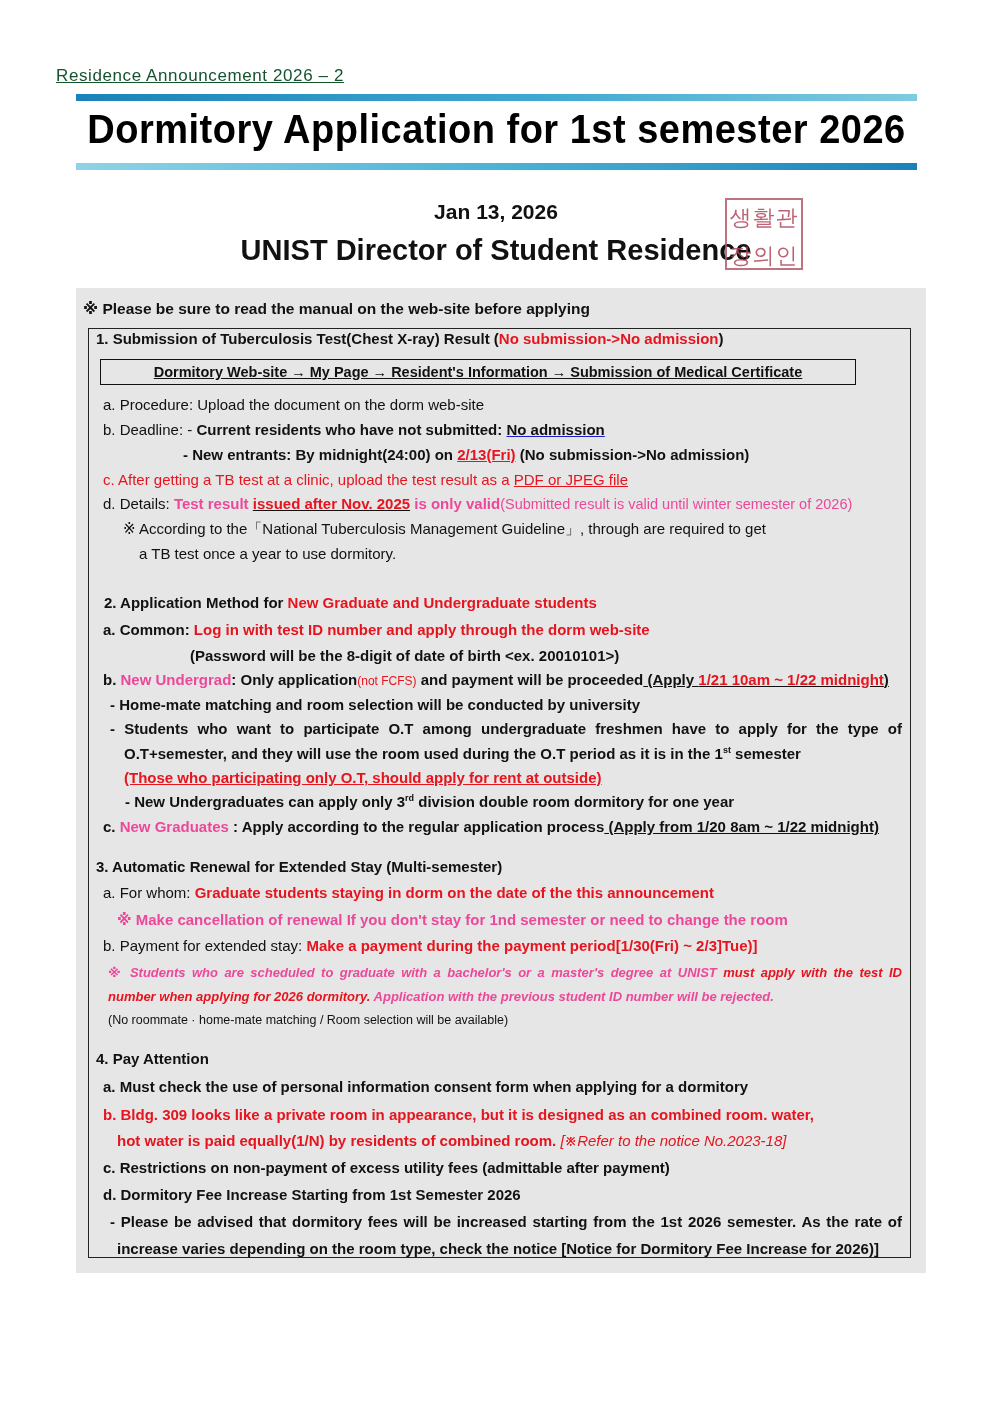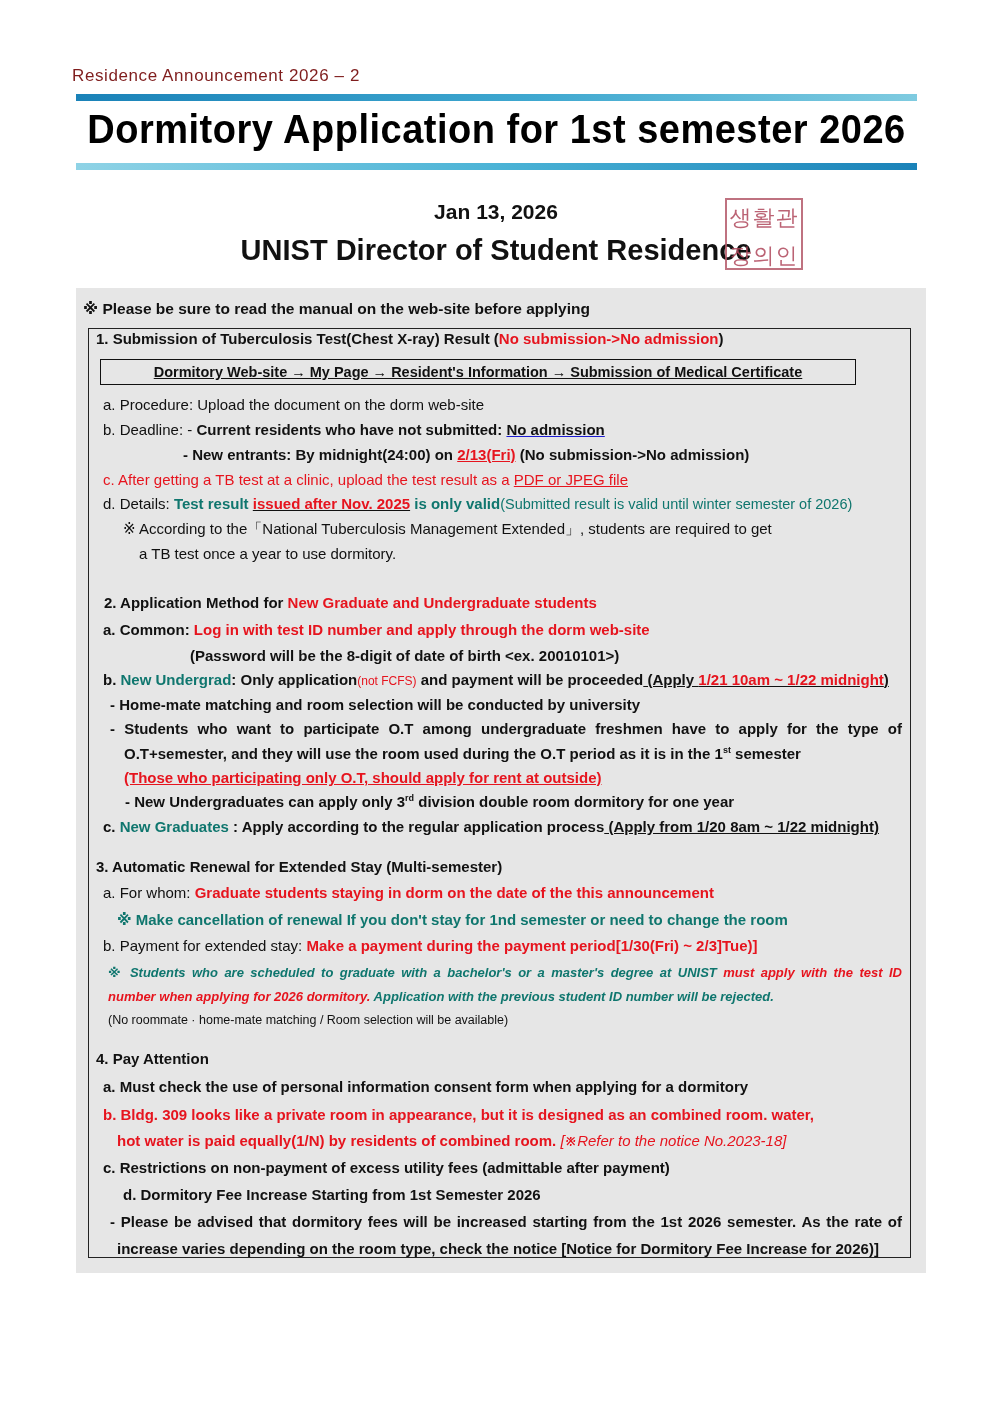--- a/index.html
+++ b/index.html
@@ -1,40 +1,40 @@
 <!DOCTYPE html>
 <html><head>
 <meta charset="utf-8">
 <style>
   html, body { margin:0; padding:0; background:#ffffff; }
   body { width:992px; height:1403px; position:relative; overflow:hidden;
          font-family:"Liberation Sans", "DejaVu Sans", sans-serif; color:#111; }
   .abs { position:absolute; }
-  .header-label { left:72px; top:66px; font-size:17px; letter-spacing:0.6px; color:#7f1d1d; }
+  .header-label { left:56px; top:66px; font-size:17px; letter-spacing:0.6px; color:#14532d;text-decoration:underline; }
   .bar { left:76px; width:841px; height:7px; }
   .bar-top { top:94px; background:linear-gradient(90deg,#1a82b8 0%,#3fa8d0 55%,#7fcbe0 100%); }
   .bar-bot { top:163px; background:linear-gradient(90deg,#8fd3e6 0%,#4bb3d6 50%,#1a82b8 100%); }
   .main-title { left:76px; width:841px; top:108px; text-align:center; font-size:38px; font-weight:bold;
                 letter-spacing:0.5px; transform:scaleY(1.05); color:#000; }
   .date { left:0; width:992px; top:200px; text-align:center; font-size:21px; font-weight:bold; padding-left:0; }
   .date span { position:relative; left:0px; }
   .director { left:0; width:992px; top:234px; text-align:center; font-size:29px; font-weight:bold; }
   .stamp { left:725px; top:198px; width:78px; height:72px; border:2px solid #b45a6a; box-sizing:border-box;
            color:#b0485c; font-size:22px; line-height:36px; text-align:center; opacity:0.85;
            font-family:"DejaVu Sans", sans-serif; }
   .stamp .row { height:38px; letter-spacing:1px; }
   .panel { left:76px; top:288px; width:850px; height:985px; background:#e6e6e6; }
   .notice-top { left:83px; top:300px; font-size:15.5px; font-weight:bold; }
   .box { left:88px; top:328px; width:823px; height:930px; border:1px solid #222; box-sizing:border-box; }
   .route { left:100px; top:359px; width:756px; height:26px; border:1.5px solid #111; box-sizing:border-box;
            text-align:center; font-size:14.5px; font-weight:bold; line-height:24px;text-decoration:underline; }
   .line { font-size:15px; white-space:nowrap; }
   .b { font-weight:bold; }
   .red { color:#e6141e; }
-  .blue { color:#0f766e; }
+  .blue { color:#ec4899; }
   .u { text-decoration:underline; }
   .ub { text-decoration:underline; text-decoration-color:#1b1bd2; }
   .sec { font-size:15px; font-weight:bold; }
   .it { font-style:italic; }
   .small { font-size:12px; }
   .justify { text-align:justify; text-align-last:justify; }
   sup { font-size:9px; }
 </style>
 </head>
 <body>
@@ -66,21 +66,21 @@
 </div>
 <div class="abs line b" style="left:183px;top:446px;">
   <span>- New entrants: By midnight(24:00) on </span><span class="red u">2/13(Fri)</span><span> (No submission-&gt;No admission)</span>
 </div>
 <div class="abs line red" style="left:103px;top:471px;">
   <span>c. After getting a TB test at a clinic, upload the test result as a </span><span class="u">PDF or JPEG file</span>
 </div>
 <div class="abs line" style="left:103px;top:495px;">
   <span>d. Details: </span><span class="b blue">Test result </span><span class="b red u" style="text-decoration-color:#111;">issued after Nov. 2025</span><span class="b blue"> is only valid</span><span class="blue" style="font-size:14.5px;margin-top:19px;">(Submitted result is valid until  winter semester of 2026)</span>
 </div>
-<div class="abs line" style="left:123px;top:520px;">※ According to the「National Tuberculosis Management Extended」, students are required to get</div>
+<div class="abs line" style="left:123px;top:520px;">※ According to the「National Tuberculosis Management Guideline」, through are required to get</div>
 <div class="abs line" style="left:139px;top:545px;">a TB test once a year to use dormitory.</div>
 
 <div class="abs sec" style="left:104px;top:594px;">
   <span>2. Application Method for </span><span class="red">New Graduate and Undergraduate students</span>
 </div>
 <div class="abs line b" style="left:103px;top:621px;">
   <span>a. Common: </span><span class="red">Log in with test ID number and apply through the dorm web-site</span>
 </div>
 <div class="abs line b" style="left:190px;top:647px;">(Password will be the 8-digit of date of birth &lt;ex. 20010101&gt;)</div>
 <div class="abs line b" style="left:103px;top:671px;">
@@ -115,15 +115,15 @@
 </div>
 <div class="abs line" style="left:108px;top:1013px;font-size:12.5px;">(No roommate · home-mate matching / Room selection will be available)</div>
 
 <div class="abs sec" style="left:96px;top:1050px;">4. Pay Attention</div>
 <div class="abs line b" style="left:103px;top:1078px;">a. Must check the use of personal information consent form when applying for a dormitory</div>
 <div class="abs line b red" style="left:103px;top:1106px;">b. Bldg. 309 looks like a private room in appearance, but it is designed as an combined room. water,</div>
 <div class="abs line b red" style="left:117px;top:1132px;">
   <span>hot water is paid equally(1/N) by residents of combined room. </span><span class="it" style="font-weight:normal;">[※Refer to the notice No.2023-18]</span>
 </div>
 <div class="abs line b" style="left:103px;top:1159px;">c. Restrictions on non-payment of excess utility fees (admittable after payment)</div>
-<div class="abs line b" style="left:103px;top:1186px;margin-left:20px;">d. Dormitory Fee Increase Starting from 1st Semester 2026</div>
+<div class="abs line b" style="left:103px;top:1186px;">d. Dormitory Fee Increase Starting from 1st Semester 2026</div>
 <div class="abs line b justify" style="left:110px;top:1213px;width:792px;">- Please be advised that dormitory fees will be increased starting from the 1st 2026 semester. As the rate of</div>
 <div class="abs line b" style="left:117px;top:1240px;">increase varies depending on the room type, check the notice [Notice for Dormitory Fee Increase for 2026)]</div>
 
 </body></html>

